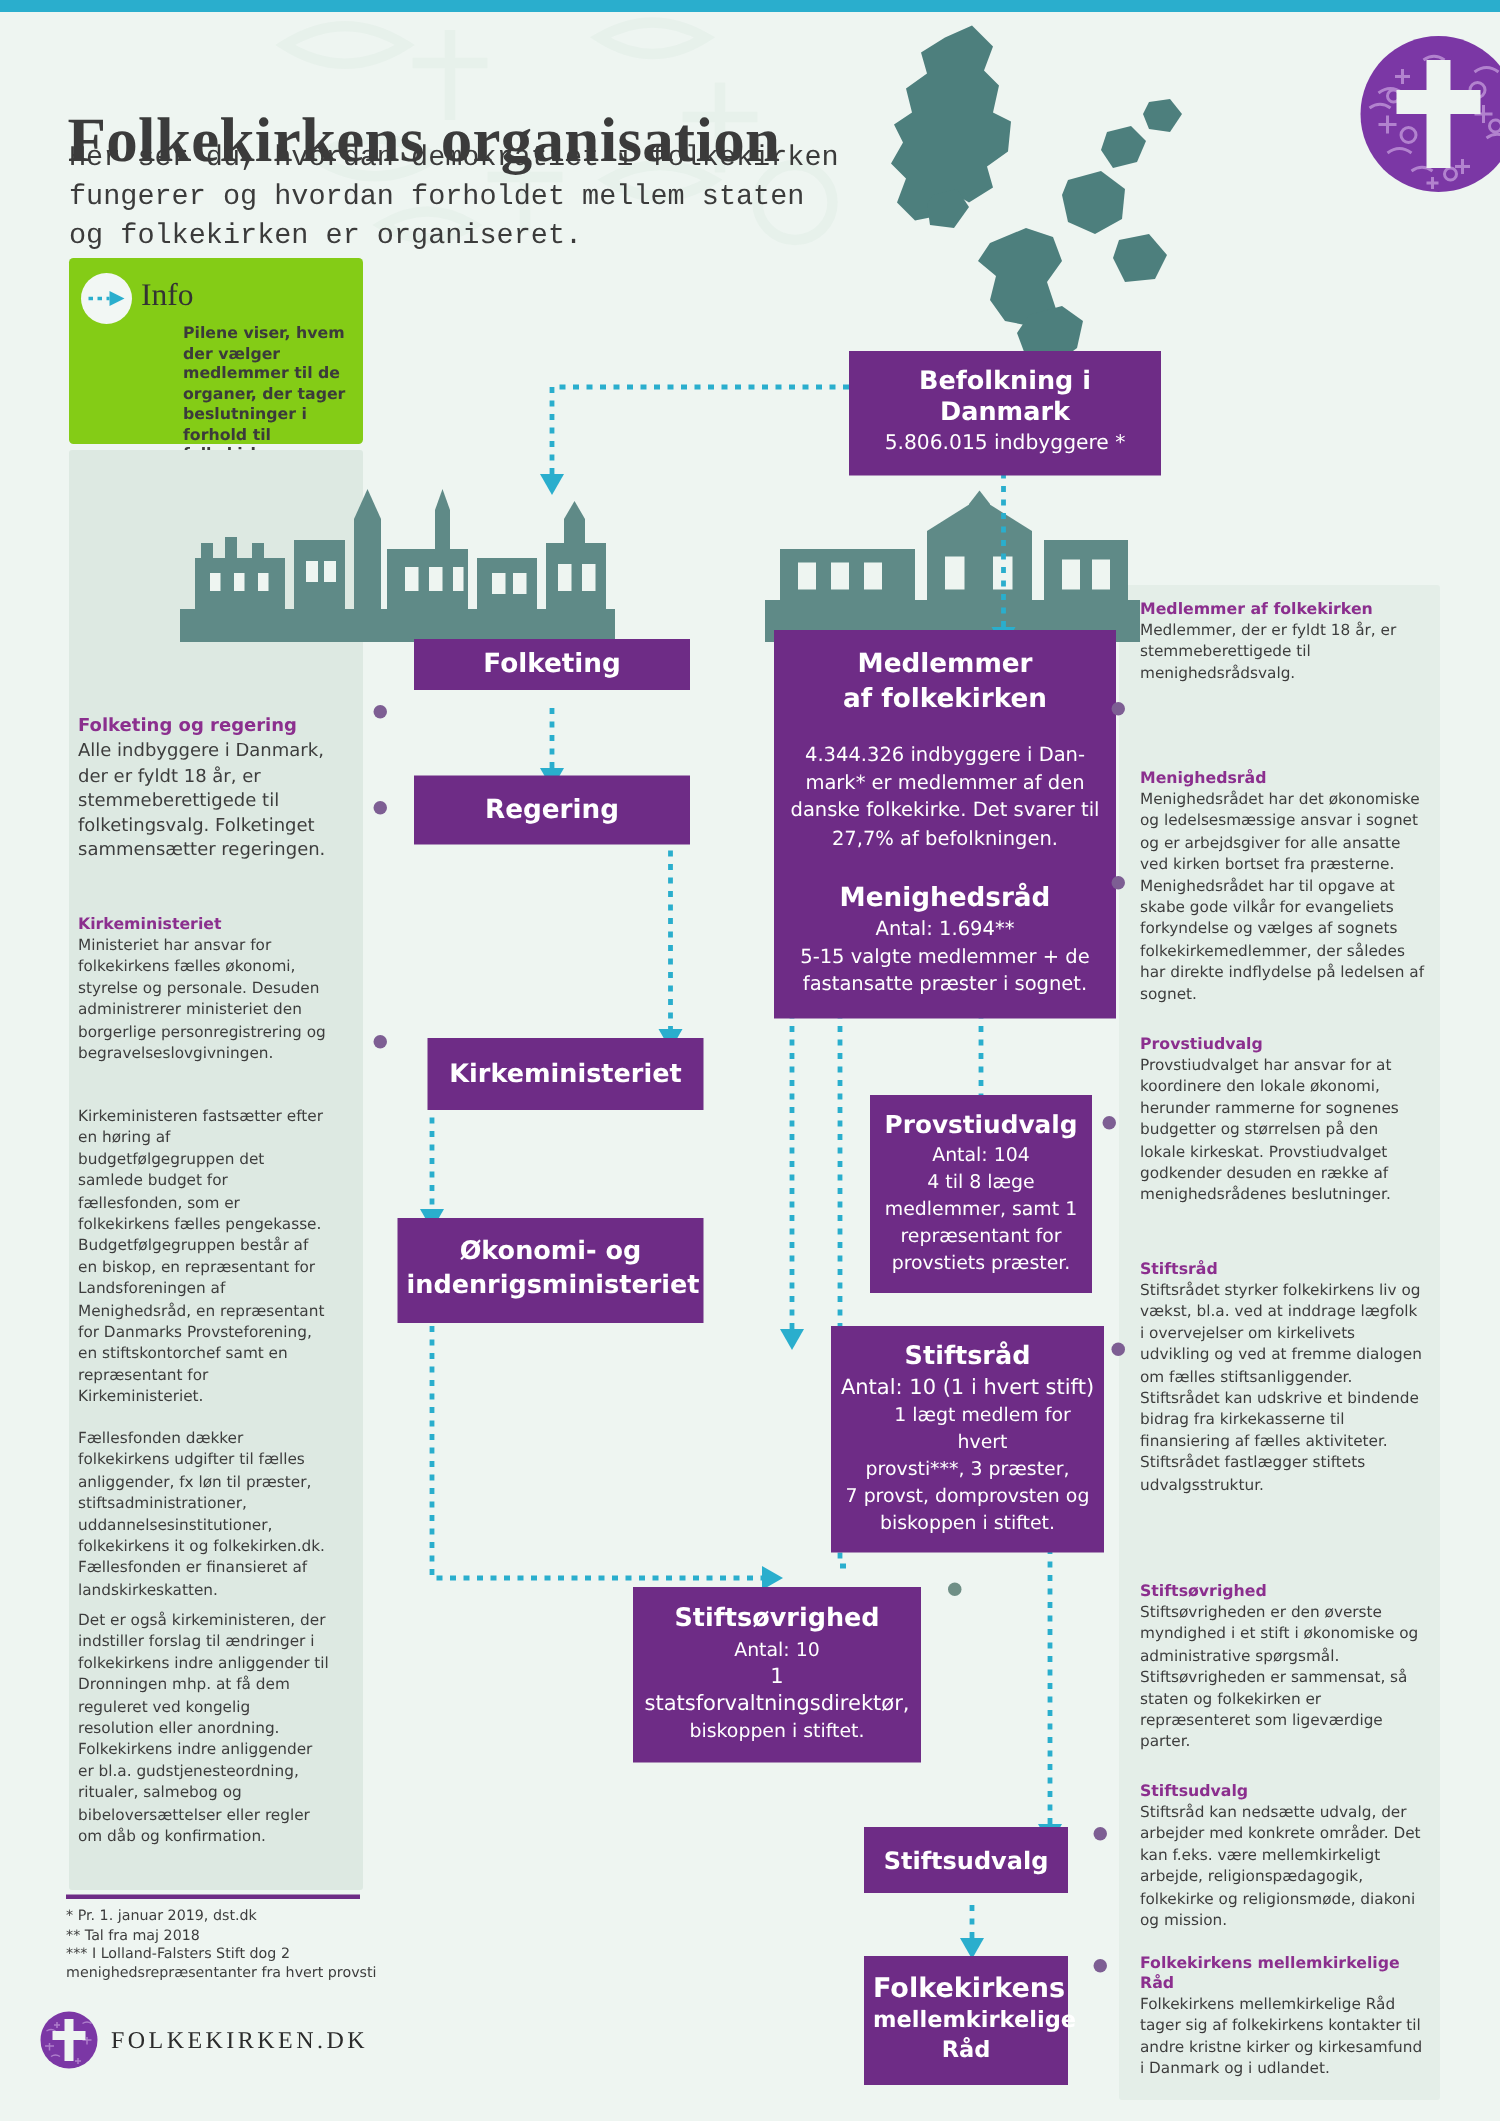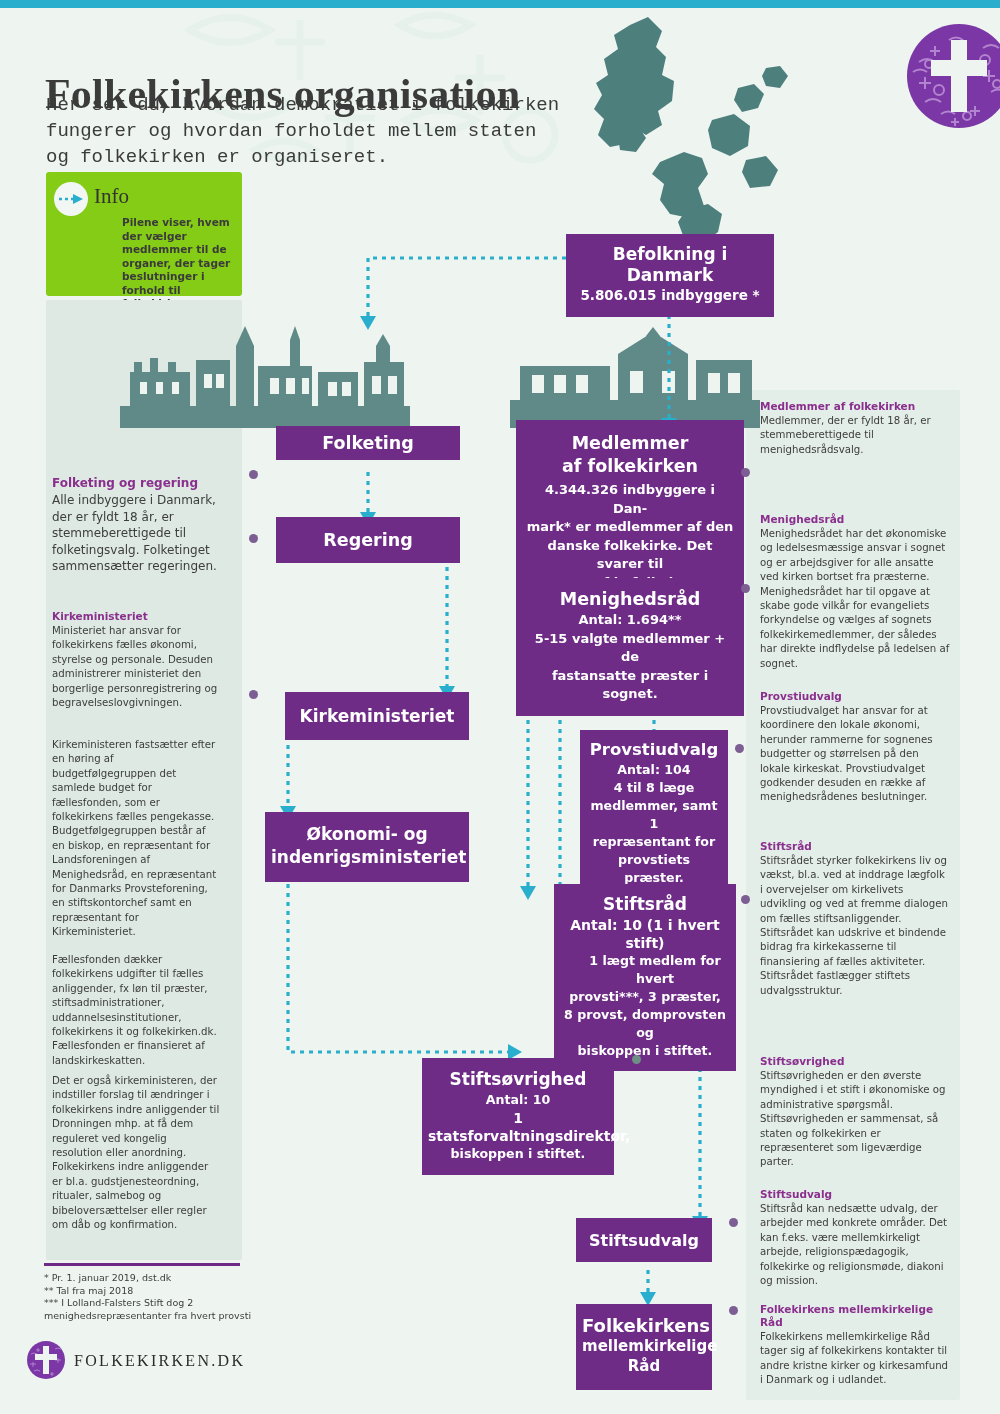--- a/index.html
+++ b/index.html
@@ -72,21 +72,21 @@
   
   .rblock{position:absolute;left:760px;width:190px;}
   .rblock .side-h{color:#8b2f8e;}
 
   
   .pbox{
     position:absolute;background:#6e2c86;color:#fff;text-align:center;
     box-sizing:border-box;
   }
   .pbox .bt{font-weight:bold;display:block;}
-  .pbox .bs{display:block;font-weight:bold;}
+  .pbox .bs{display:block;font-weight:normal;}
 
   
   .sil{position:absolute;}
 
   
   .wires{position:absolute;left:0;top:0;width:1000px;height:1414px;pointer-events:none;}
 
   
   .bullet{
     position:absolute;width:9px;height:9px;border-radius:50%;background:#7d5e93;
@@ -264,21 +264,21 @@
   </svg>
 
   <div class="pbox" style="left:566px;top:234px;width:208px;padding:10px 8px 12px;">
     <span class="bt" style="font-size:17px;line-height:21px;">Befolkning i Danmark</span>
     <span class="bs" style="font-size:13.5px;line-height:19px;">5.806.015 indbyggere *</span>
   </div>
 
   <div class="pbox" style="left:516px;top:420px;width:228px;padding:12px 10px 14px;">
     <span class="bt" style="font-size:17.5px;line-height:23px;">Medlemmer</span>
     <span class="bt" style="font-size:17.5px;line-height:23px;">af folkekirken</span>
-    <span class="bs" style="font-size:13px;line-height:18.5px;margin-top:3px;text-align:center;">4.344.326 indbyggere i Dan-</span>
+    <span class="bs" style="font-size:13px;line-height:18.5px;margin-top:17px;text-align:center;">4.344.326 indbyggere i Dan-</span>
     <span class="bs" style="font-size:13px;line-height:18.5px;">mark* er medlemmer af den</span>
     <span class="bs" style="font-size:13px;line-height:18.5px;">danske folkekirke. Det svarer til</span>
     <span class="bs" style="font-size:13px;line-height:18.5px;">27,7% af befolkningen.</span>
   </div>
 
   <div class="pbox" style="left:516px;top:578px;width:228px;padding:10px 8px 12px;">
     <span class="bt" style="font-size:17.5px;line-height:23px;">Menighedsråd</span>
     <span class="bs" style="font-size:13px;line-height:18.5px;">Antal: 1.694**</span>
     <span class="bs" style="font-size:13px;line-height:18.5px;">5-15 valgte medlemmer + de</span>
     <span class="bs" style="font-size:13px;line-height:18.5px;">fastansatte præster i sognet.</span>
@@ -291,21 +291,21 @@
     <span class="bs" style="font-size:12.6px;line-height:18px;">medlemmer, samt 1</span>
     <span class="bs" style="font-size:12.6px;line-height:18px;">repræsentant for</span>
     <span class="bs" style="font-size:12.6px;line-height:18px;">provstiets præster.</span>
   </div>
 
   <div class="pbox" style="left:554px;top:884px;width:182px;padding:9px 6px 11px;">
     <span class="bt" style="font-size:17px;line-height:23px;">Stiftsråd</span>
     <span class="bs" style="font-size:14px;line-height:18px;">Antal: 10 (1 i hvert stift)</span>
     <span class="bs" style="font-size:12.6px;line-height:18px;margin-left:20px;">1 lægt medlem for hvert</span>
     <span class="bs" style="font-size:12.6px;line-height:18px;">provsti***, 3 præster,</span>
-    <span class="bs" style="font-size:12.6px;line-height:18px;">8 provst, domprovsten og</span>
+    <span class="bs" style="font-size:12.6px;line-height:18px;">7 provst, domprovsten og</span>
     <span class="bs" style="font-size:12.6px;line-height:18px;">biskoppen i stiftet.</span>
   </div>
 
   <div class="pbox" style="left:422px;top:1058px;width:192px;padding:10px 6px 12px;">
     <span class="bt" style="font-size:17px;line-height:23px;">Stiftsøvrighed</span>
     <span class="bs" style="font-size:12.6px;line-height:18px;">Antal: 10</span>
     <span class="bs" style="font-size:14px;line-height:18px;">1 statsforvaltningsdirektør,</span>
     <span class="bs" style="font-size:12.6px;line-height:18px;">biskoppen i stiftet.</span>
   </div>
 

